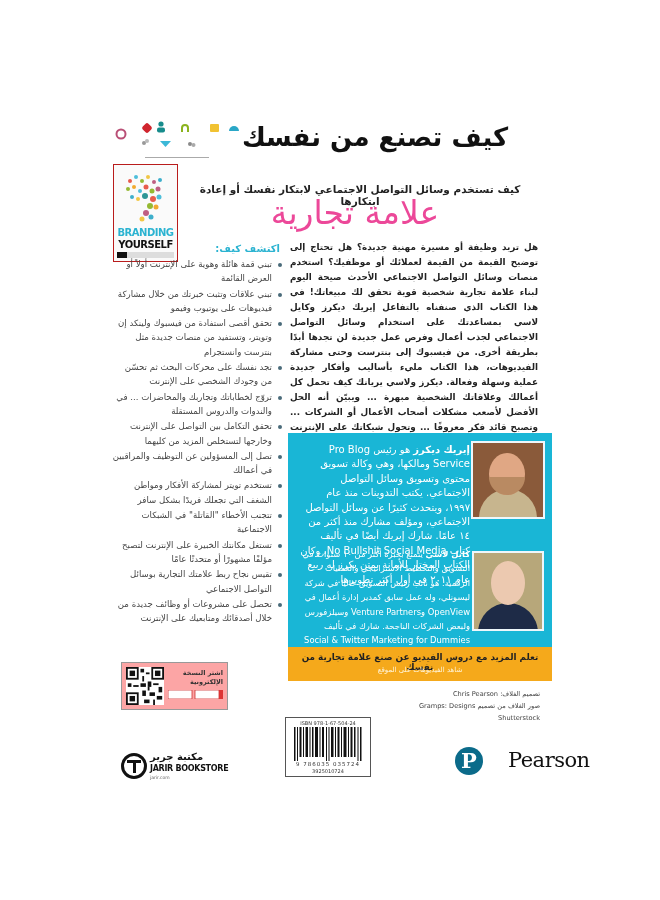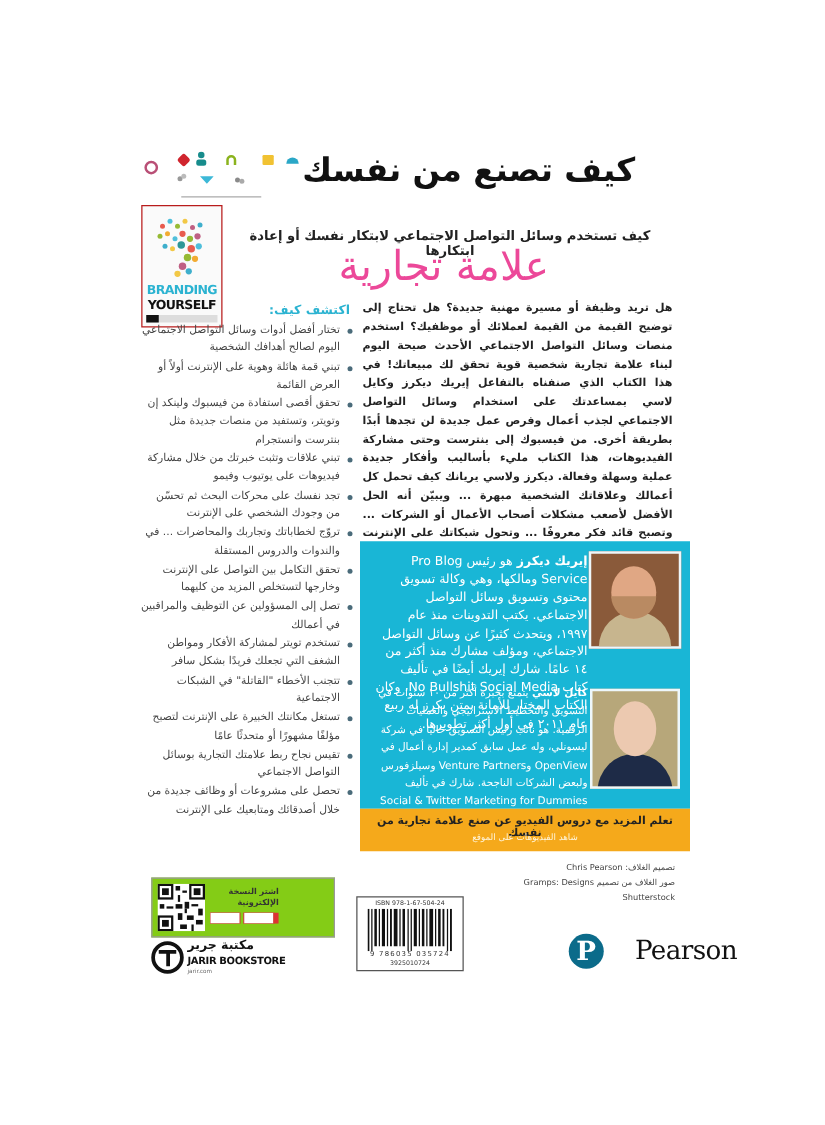--- a/index.html
+++ b/index.html
@@ -59,21 +59,21 @@
   .barcode .bars { position:absolute; left:8px; top:9px; width:68px; height:34px; }
   .barcode .nums { position:absolute; left:2px; top:43px; width:80px; font-size:5.5px; text-align:center; color:#333; letter-spacing:1px; }
   .barcode .price { position:absolute; left:2px; top:50px; width:80px; font-size:5px; text-align:center; color:#333; }
 
   
   .pearson-logo { left:455px; top:747px; width:28px; height:28px; border-radius:50%; background:#0b6b8a; }
   .pearson-logo span { position:absolute; left:0; top:1px; width:28px; text-align:center; color:#fff; font-family:"DejaVu Serif", serif; font-weight:bold; font-size:21px; }
   .pearson-word { left:508px; top:748px; font-family:"DejaVu Serif", serif; font-size:21px; color:#111; letter-spacing:-0.5px; }
 
   
-  .qrbox { left:121px; top:702px; width:105px; height:46px; border:1px solid #999; background:#84cc16;padding-left:40px; }
+  .qrbox { left:121px; top:662px; width:105px; height:46px; border:1px solid #999; background:#fca5a5; }
   .qr { position:absolute; left:4px; top:4px; width:38px; height:38px; }
   .qr-label { position:absolute; left:46px; top:6px; width:55px; font-size:6.5px; line-height:9px; color:#333; text-align:right; font-weight:bold; }
   .qr-stores { position:absolute; left:46px; top:27px; width:55px; height:9px; }
   .jarir-logo { left:121px; top:753px; width:26px; height:26px; border:3px solid #111; border-radius:50%; box-sizing:border-box; }
   .jarir-logo i { position:absolute; left:9px; top:4px; width:3px; height:13px; background:#111; }
   .jarir-logo b { position:absolute; left:3px; top:4px; width:14px; height:3px; background:#111; }
   .jarir-ar { left:150px; top:751px; width:80px; font-size:10px; font-weight:bold; color:#111; text-align:left; }
   .jarir-en { left:150px; top:764px; width:80px; font-size:8px; font-weight:bold; color:#111; letter-spacing:-0.3px; }
   .jarir-tag { left:150px; top:775px; width:80px; font-size:4.5px; color:#666; }
 </style>
@@ -143,24 +143,23 @@
   </svg>
   <div class="b1">BRANDING</div>
   <div class="b2">YOURSELF</div>
   <div class="strip">
       <i></i>
     </div>
 </div>
 
 <div class="abs discover rtl" style="width:100px">اكتشف كيف:</div>
 <ul class="abs bullets rtl">
-  <li>تختار أفضل أدوات وسائل التواصل الاجتماعي اليوم لصالح أهدافك الشخصية</li>
   <li>تبني قمة هائلة وهوية على الإنترنت أولاً أو العرض القائمة</li>
+  <li>تبني علاقات وتثبت خبرتك من خلال مشاركة فيديوهات على يوتيوب وفيمو</li>
   <li>تحقق أقصى استفادة من فيسبوك ولينكد إن وتويتر، وتستفيد من منصات جديدة مثل بنترست وانستجرام</li>
-  <li>تبني علاقات وتثبت خبرتك من خلال مشاركة فيديوهات على يوتيوب وفيمو</li>
   <li>تجد نفسك على محركات البحث ثم تحسّن من وجودك الشخصي على الإنترنت</li>
   <li>تروّج لخطاباتك وتجاربك والمحاضرات ... في والندوات والدروس المستقلة</li>
   <li>تحقق التكامل بين التواصل على الإنترنت وخارجها لتستخلص المزيد من كليهما</li>
   <li>تصل إلى المسؤولين عن التوظيف والمراقبين في أعمالك</li>
   <li>تستخدم تويتر لمشاركة الأفكار ومواطن الشغف التي تجعلك فريدًا بشكل سافر</li>
   <li>تتجنب الأخطاء "القاتلة" في الشبكات الاجتماعية</li>
   <li>تستغل مكانتك الخبيرة على الإنترنت لتصبح مؤلفًا مشهورًا أو متحدثًا عامًا</li>
   <li>تقيس نجاح ربط علامتك التجارية بوسائل التواصل الاجتماعي</li>
   <li>تحصل على مشروعات أو وظائف جديدة من خلال أصدقائك ومتابعيك على الإنترنت</li>
 </ul>

